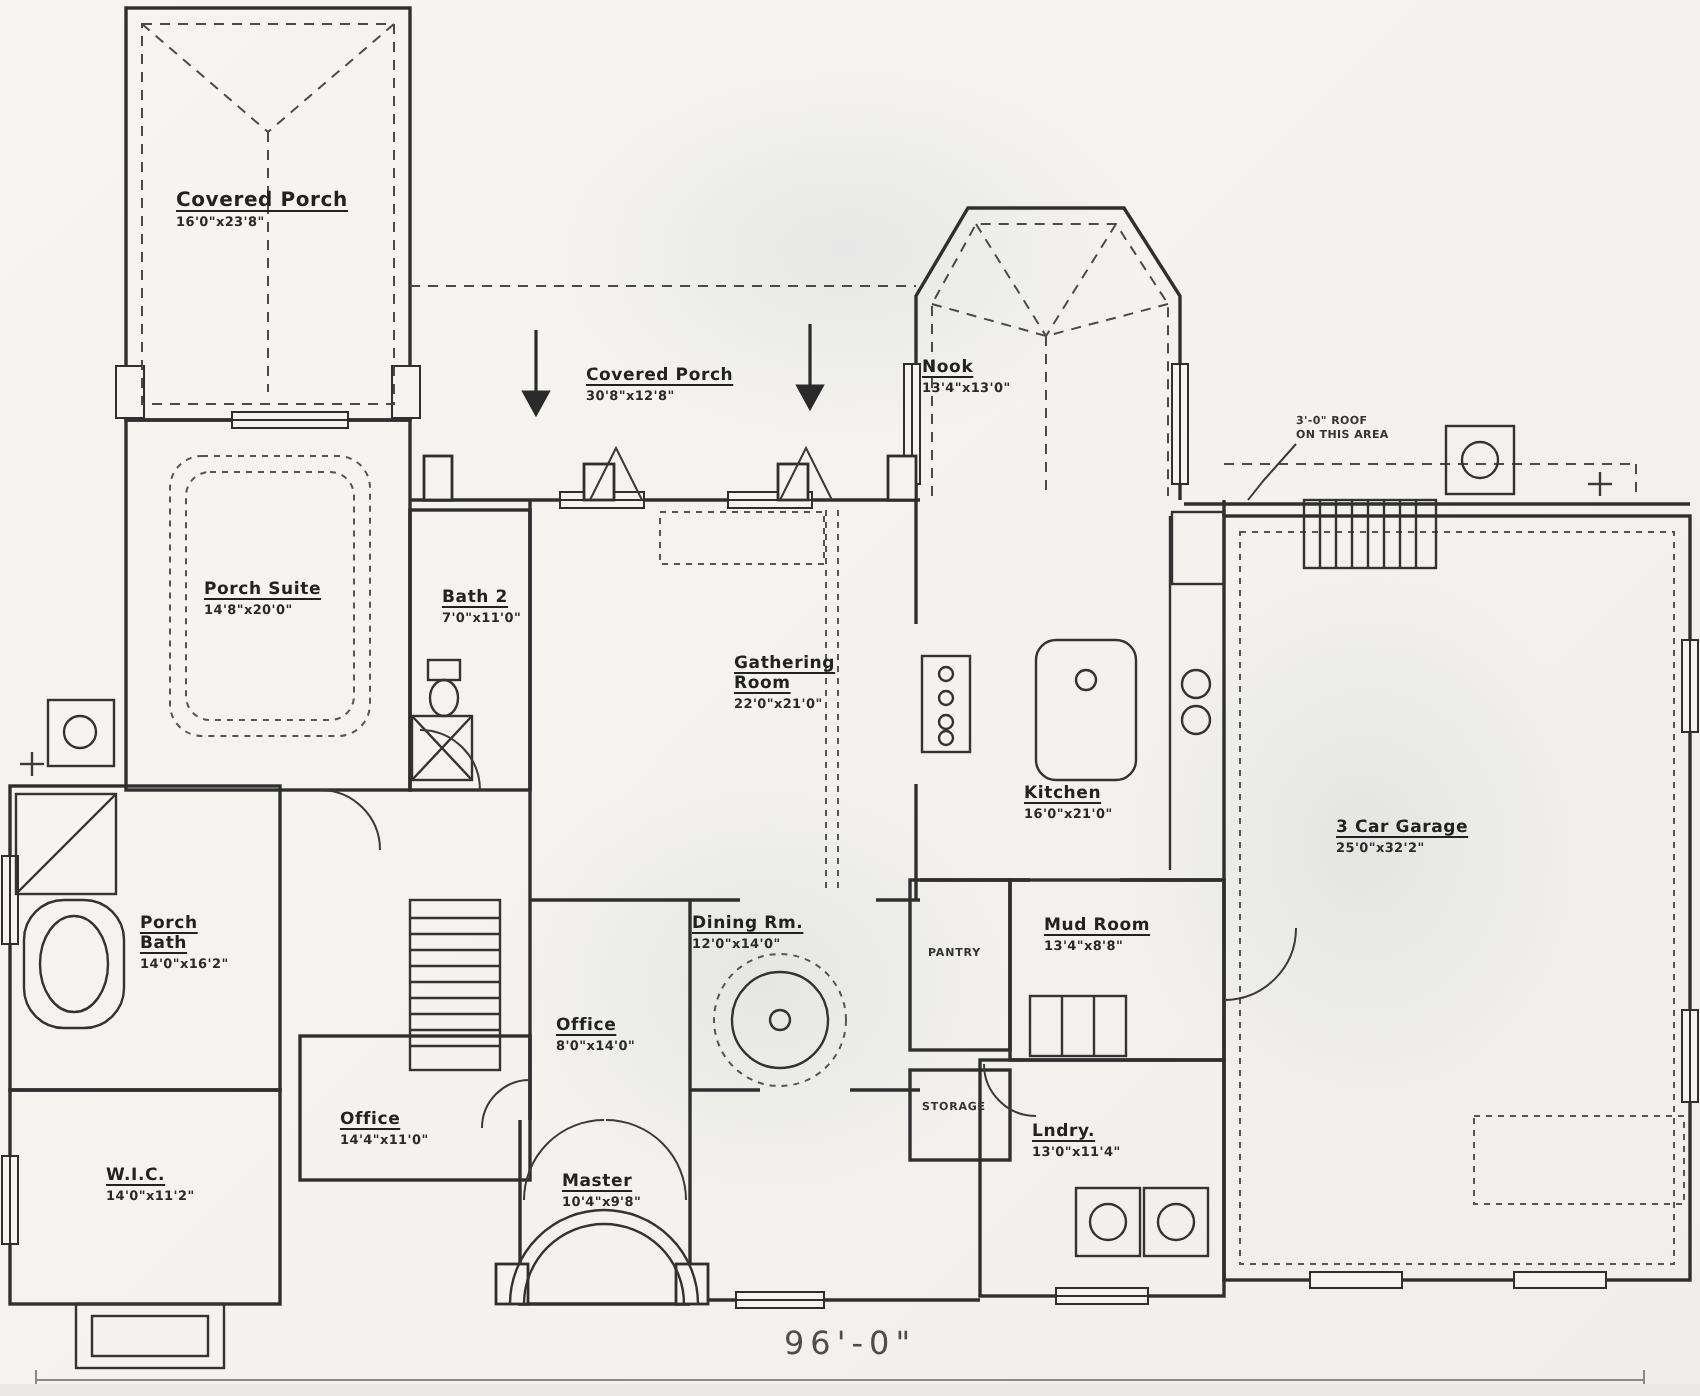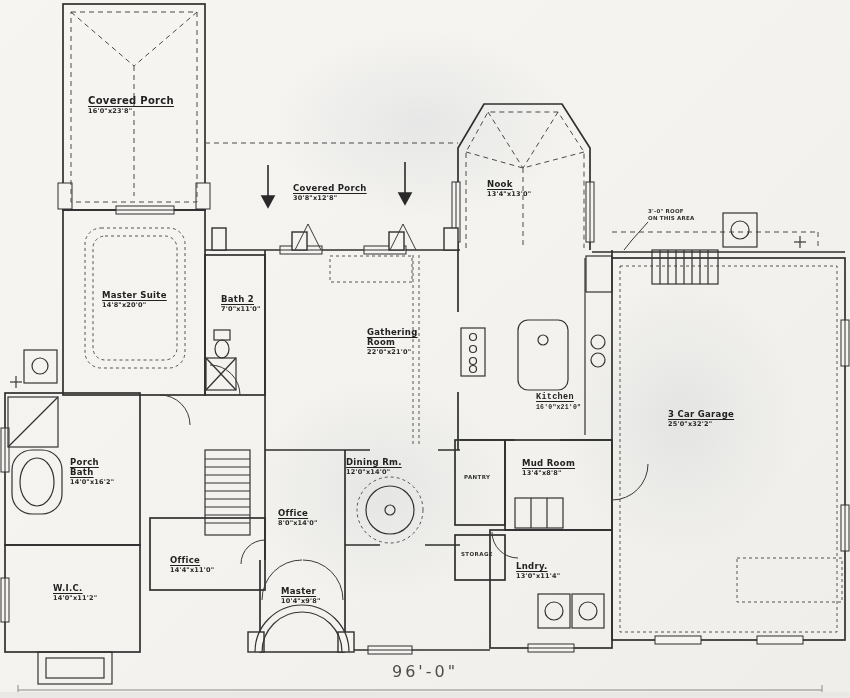--- a/index.html
+++ b/index.html
@@ -234,41 +234,41 @@
   <div class="lbl" style="left:88px;top:95px;">
     <span class="rn" style="font-size:10px;">Covered Porch</span>
     <span class="rd">16'0"x23'8"</span>
   </div>
 
   <div class="lbl" style="left:293px;top:184px;">
     <span class="rn">Covered Porch</span>
     <span class="rd">30'8"x12'8"</span>
   </div>
 
-  <div class="lbl" style="left:487px;top:180px;">
+  <div class="lbl" style="left:461px;top:180px;">
     <span class="rn">Nook</span>
     <span class="rd">13'4"x13'0"</span>
   </div>
 
   <div class="lbl" style="left:102px;top:291px;">
-    <span class="rn">Master Suite</span>
+    <span class="rn">Porch Suite</span>
     <span class="rd">14'8"x20'0"</span>
   </div>
 
   <div class="lbl" style="left:221px;top:295px;">
     <span class="rn">Bath 2</span>
     <span class="rd">7'0"x11'0"</span>
   </div>
 
   <div class="lbl wrap" style="left:341px;top:328px;width:66px;margin-left:26px;">
     <span class="rn wrap">Gathering Room</span>
     <span class="rd">22'0"x21'0"</span>
   </div>
 
-  <div class="lbl" style="left:536px;top:393px;font-family:Liberation Mono, monospace;">
+  <div class="lbl" style="left:512px;top:393px;">
     <span class="rn">Kitchen</span>
     <span class="rd">16'0"x21'0"</span>
   </div>
 
   <div class="lbl" style="left:668px;top:410px;">
     <span class="rn">3 Car Garage</span>
     <span class="rd">25'0"x32'2"</span>
   </div>
 
   <div class="lbl wrap" style="left:70px;top:458px;width:44px;">

